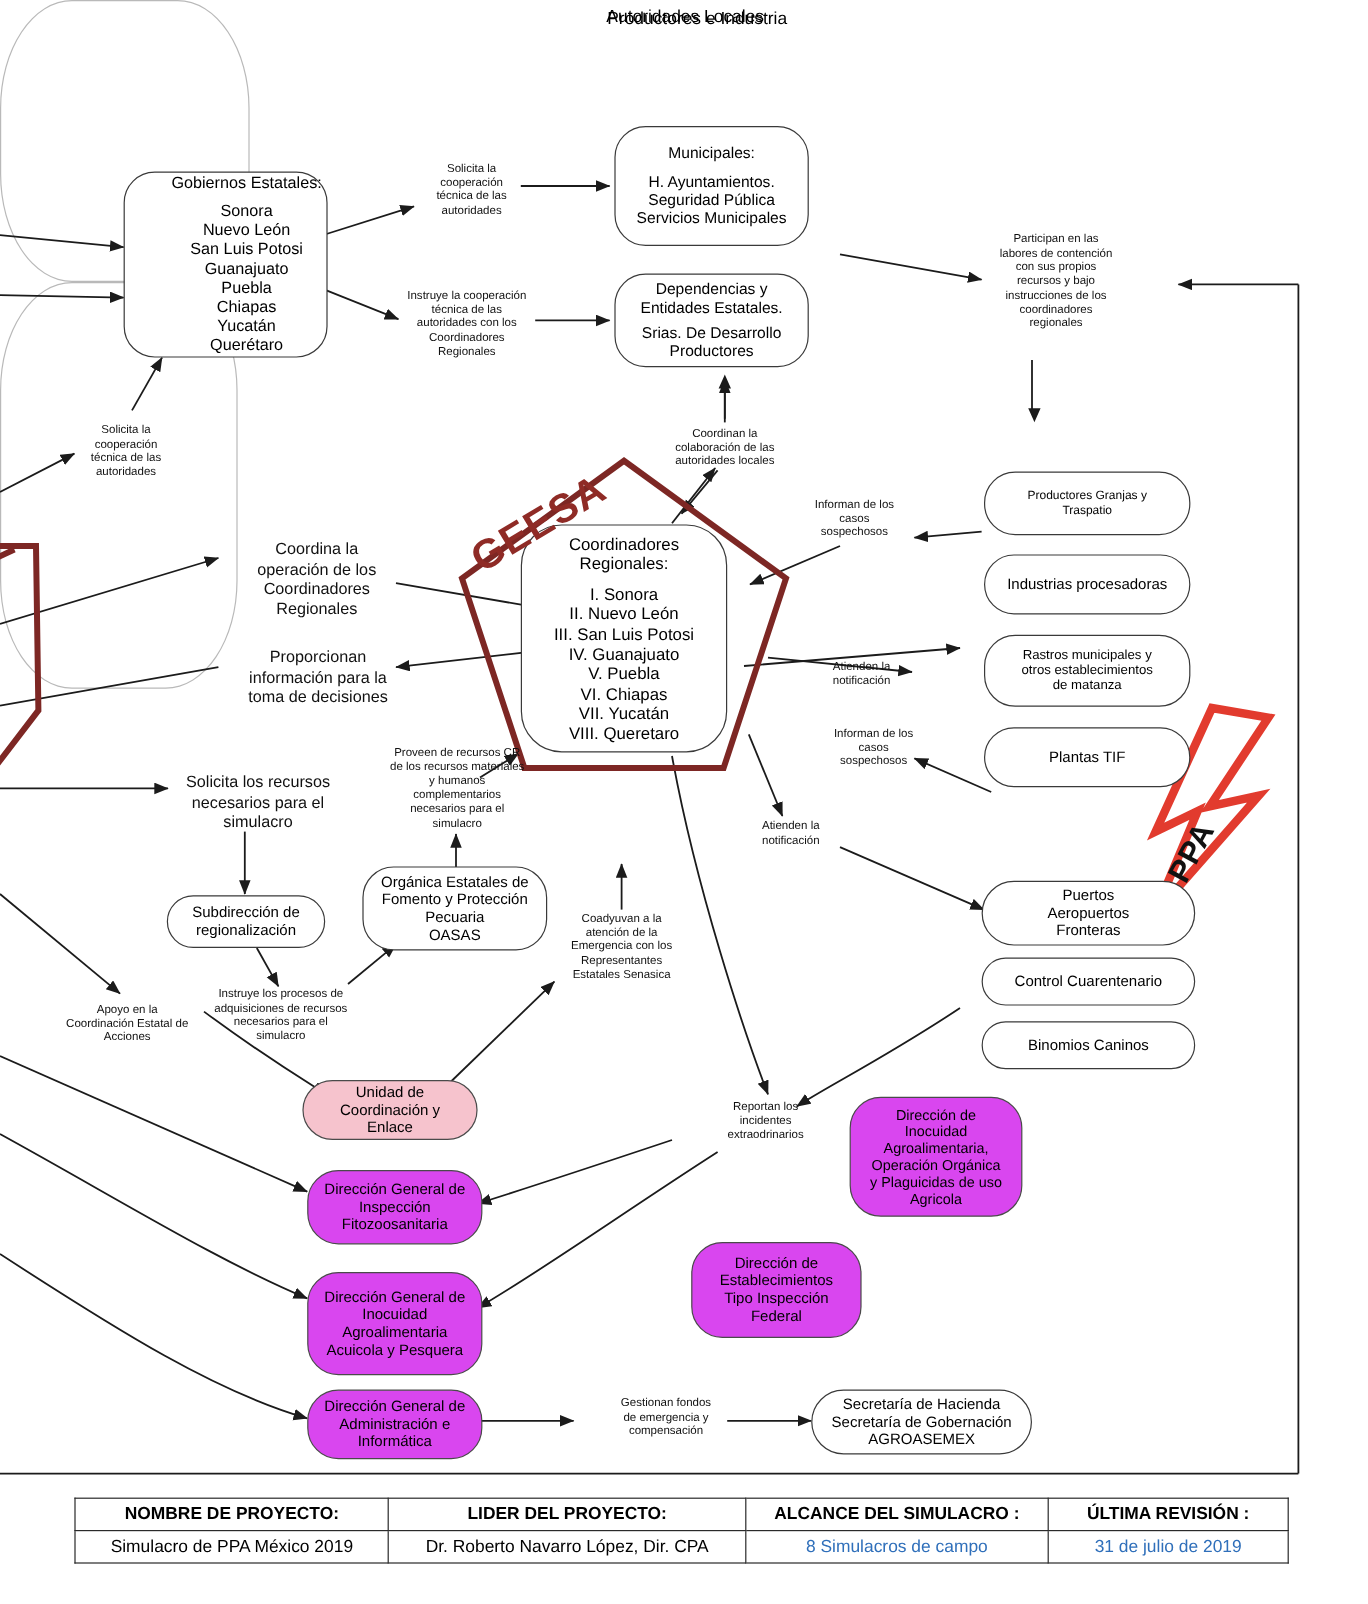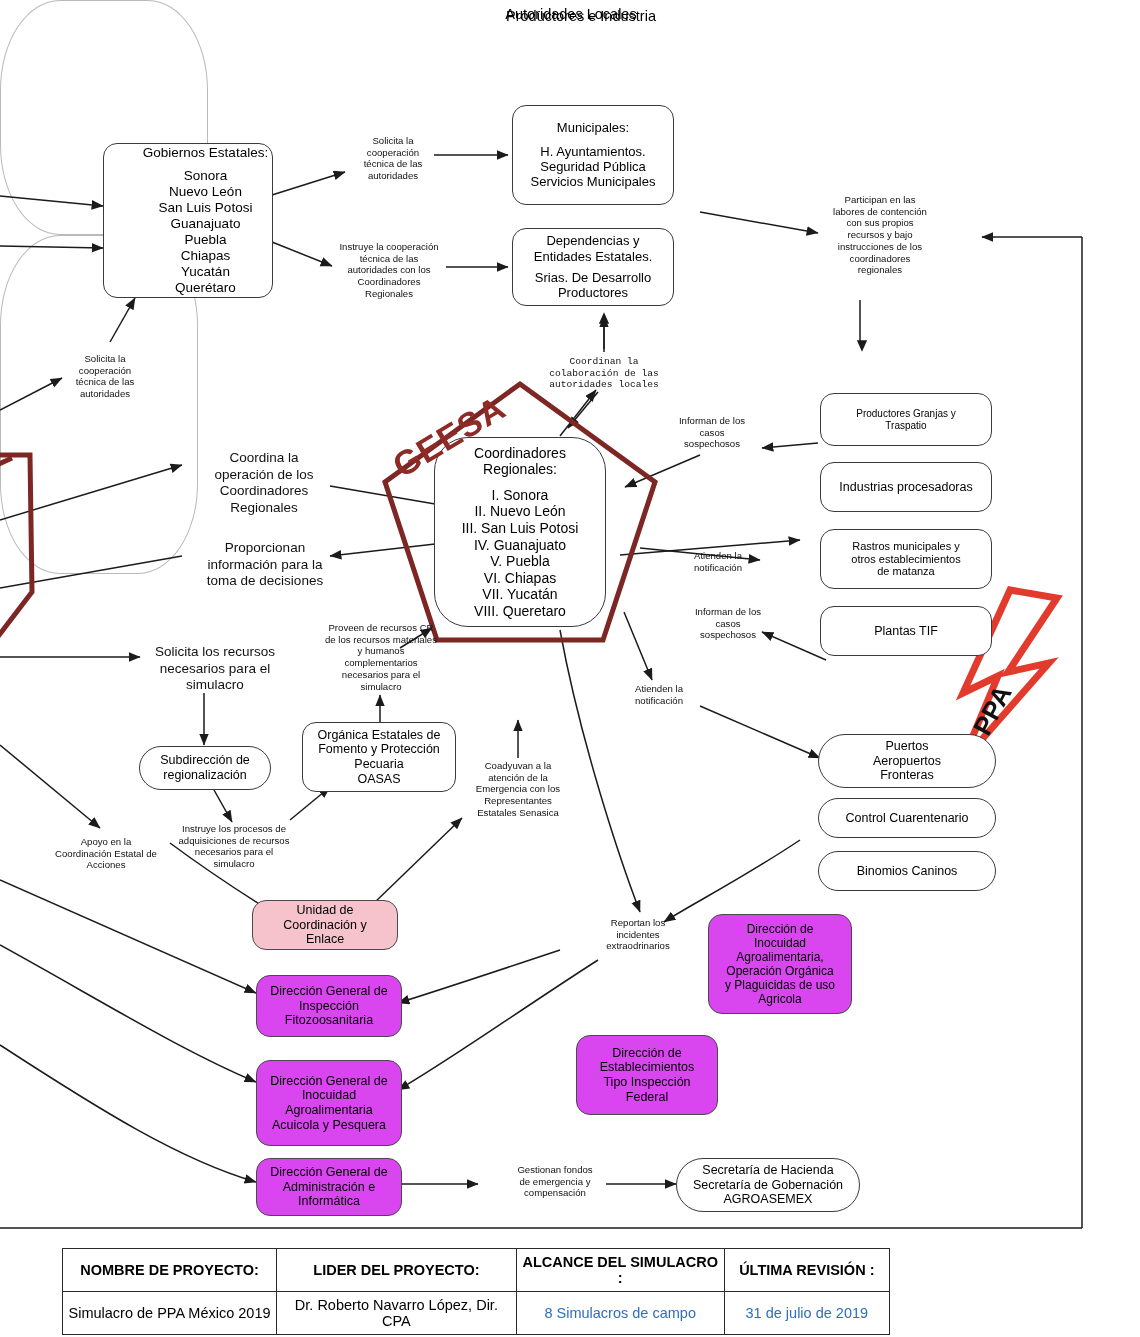--- a/index.html
+++ b/index.html
@@ -2,34 +2,34 @@
 <html><head>
 <meta charset="utf-8">
 <style>
   html,body{margin:0;padding:0;background:#fff;}
   body{font-family:"Liberation Sans", sans-serif;color:#000;}
   #stage{position:relative;width:1140px;height:1337px;background:#fff;overflow:hidden;}
   svg.layer{position:absolute;left:0;top:0;width:1140px;height:1337px;pointer-events:none;}
   .node{position:absolute;box-sizing:border-box;display:flex;align-items:center;justify-content:center;
         text-align:center;background:#fff;border:1.6px solid #3a3a3a;line-height:1.18;}
   .pill{border-radius:999px;}
-  .rrect{border-radius:14px;}
+  .rrect{border-radius:26px;}
   .grp{border:1.4px solid #b9b9b9;background:#fff;border-radius:60px/90px;display:block;}
   .grp-title{position:absolute;width:100%;text-align:center;font-size:14.5px;}
   .lbl{position:absolute;text-align:center;font-size:9.6px;line-height:1.22;color:#111;}
   .lbl.big{font-size:13.5px;line-height:1.24;}
   .green{background:#d946ef;border-color:#4a4a4a;}
   .pink{background:#f6c3cd;border-color:#4a4a4a;}
   .title-line{display:block;}
   .geesa{position:absolute;font-size:34px;font-weight:700;color:#8f2b26;letter-spacing:1px;
          transform:rotate(-31deg);transform-origin:left top;font-family:"Liberation Sans",sans-serif;}
   .ppa{position:absolute;font-size:26px;font-weight:700;color:#111;transform:rotate(-62deg);
        transform-origin:left top;font-family:"Liberation Sans",sans-serif;}
   
-  #footer{position:absolute;left:62px;top:1248px;width:828px;border-collapse:collapse;}
+  #footer{position:absolute;left:62px;top:1248px;width:1012px;border-collapse:collapse;}
   #footer td{border:1.6px solid #2a2a2a;text-align:center;padding:5px 4px;font-size:14.5px;}
   #footer tr.hdr td{font-weight:700;}
   .blue{color:#2f6fba;}
 </style>
 </head>
 <body>
 
 <div id="stage">
 
   <svg class="layer" viewBox="0 0 1140 1337">
@@ -343,21 +343,21 @@
   <div class="lbl" style="left:820px;top:194px;width:120px;">
     <span class="title-line">Participan en las</span>
     <span class="title-line">labores de contención</span>
     <span class="title-line">con sus propios</span>
     <span class="title-line">recursos y bajo</span>
     <span class="title-line">instrucciones de los</span>
     <span class="title-line">coordinadores</span>
     <span class="title-line">regionales</span>
   </div>
 
-  <div class="lbl" style="left:546px;top:356px;width:116px;font-family:Liberation Mono, monospace;">
+  <div class="lbl" style="left:546px;top:356px;width:116px;">
     <span class="title-line">Coordinan la</span>
     <span class="title-line">colaboración de las</span>
     <span class="title-line">autoridades locales</span>
   </div>
 
   <div class="lbl big" style="left:194px;top:450px;width:140px;">
     <span class="title-line">Coordina la</span>
     <span class="title-line">operación de los</span>
     <span class="title-line">Coordinadores</span>
     <span class="title-line">Regionales</span>

